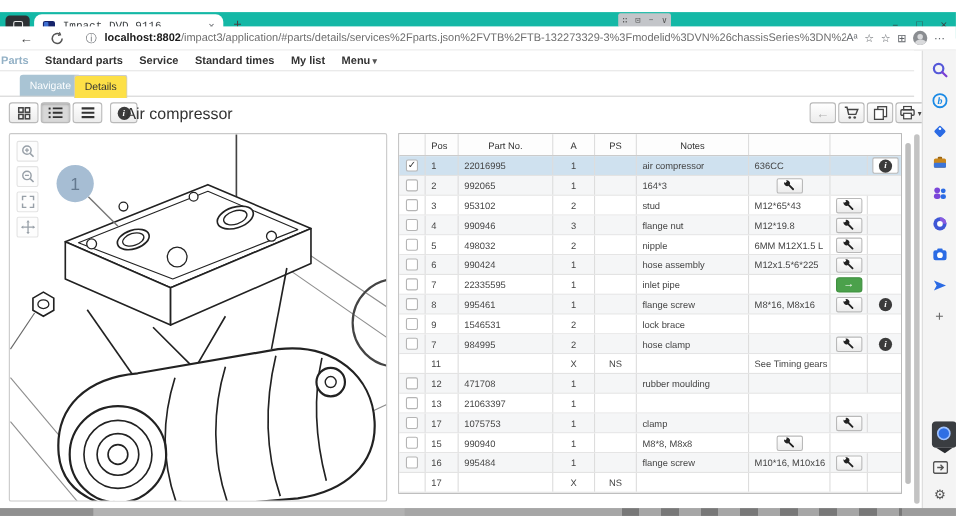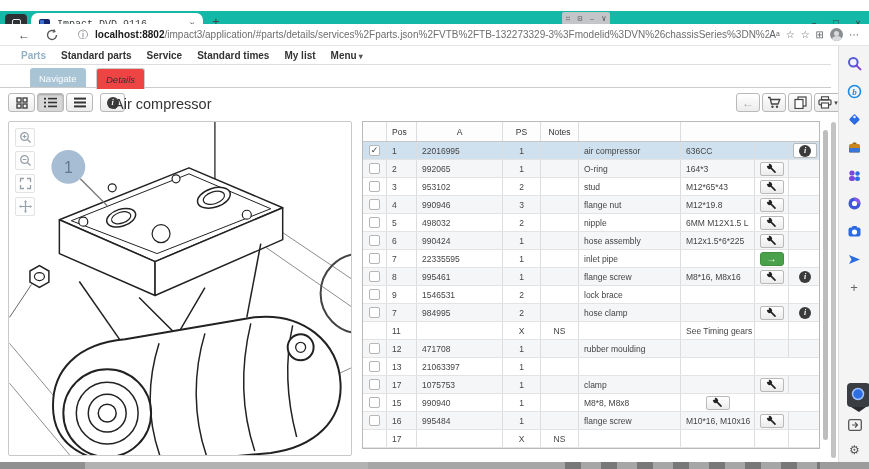--- a/index.html
+++ b/index.html
@@ -24,29 +24,29 @@
   .site-info { font-size:10px; color:#5f6368; margin-left:20px; }
   .url-text { font-size:10px; margin-left:7px; white-space:nowrap; overflow:hidden; flex:1; }
   .url-domain { color:#1b1b1b; font-weight:bold; }
   .url-path { color:#6e6e6e; }
   .url-actions { display:flex; align-items:center; gap:6px; margin-right:10px; font-size:10px; color:#5f6368; }
   .avatar { width:13px; height:13px; border-radius:50%; background:#8a8d91; position:relative; overflow:hidden; }
   .avatar::before{ content:""; position:absolute; left:4px; top:2.5px; width:5px; height:5px; border-radius:50%; background:#d9dadc; }
   .avatar::after{ content:""; position:absolute; left:1.5px; top:8px; width:10px; height:6px; border-radius:50% 50% 0 0; background:#d9dadc; }
 
   
-  .menu-row { position:absolute; left:0; top:46px; width:831px; height:19px; background:#fff; border-bottom:1px solid #ddd; display:flex; align-items:center; gap:15px; padding-left:21px; }
+  .menu-row { position:absolute; left:0; top:46px; width:831px; height:19px; background:#fff; border-bottom:1px solid #ddd; display:flex; align-items:center; gap:15px; padding-left:1px; }
   .menu-item { font-size:10px; font-weight:bold; color:#333; white-space:nowrap; }
   .menu-item.active { color:#93b1c6; }
   .menu-caret { font-size:8px; color:#555; margin-left:2px; }
   .apptab-row { position:absolute; left:0; top:65px; width:831px; height:23px; background:#fff; }
   .apptab-row::after { content:""; position:absolute; left:0; bottom:0; width:100%; height:1px; background:#ccc; }
-  .apptab { position:absolute; top:3px; height:20px; border-radius:3px 3px 0 0; font-size:9.5px; display:flex; align-items:center; justify-content:center; padding:0 9px;margin-left:12px; }
+  .apptab { position:absolute; top:3px; height:20px; border-radius:3px 3px 0 0; font-size:9.5px; display:flex; align-items:center; justify-content:center; padding:0 9px; }
   .apptab.nav { left:18px; background:#a9c4d4; color:#fbfdfe; }
-  .apptab.det { left:84px; background:#ef4444; color:#333; border:1px solid #ccc; border-bottom:none; height:21px; z-index:2;font-style:italic; }
+  .apptab.det { left:67px; background:#fde047; color:#333; border:1px solid #ccc; border-bottom:none; height:21px; z-index:2; }
   .tool-row { position:absolute; left:0; top:88px; width:831px; height:30px; background:#fff; }
   .btn { position:absolute; top:5px; height:19px; border:1px solid #b9b9b9; border-radius:3px; background:linear-gradient(#ffffff,#ececec); display:flex; align-items:center; justify-content:center; }
   .btn.pressed { background:#d8d8d8; box-shadow:inset 0 1px 2px rgba(0,0,0,.25); }
   .page-title { position:absolute; left:114px; top:8px; font-size:14.5px; color:#333; }
   .back-glyph { font-size:12px; color:#b2b2b2; }
   .caret-sm { font-size:7px; color:#444; margin-left:2px; }
 
   
   .diagram { position:absolute; left:8px; top:121px; width:344px; height:335px; border:1px solid #c9c9c9; border-radius:2px; background:#fff; overflow:hidden; }
   .zoombar { position:absolute; left:6px; top:6px; width:20px; z-index:5; display:flex; flex-direction:column; gap:4px; }
@@ -306,20 +306,21 @@
       <line x1="71" y1="57" x2="98" y2="84" stroke="#777" stroke-width="1.3"></line>
       <circle cx="59" cy="45" r="17" fill="#a6bdd3"></circle>
       <text x="59" y="51" text-anchor="middle" font-size="16" fill="#64798f" font-family="Liberation Sans, sans-serif">1</text>
     </svg>
   </div>
 
   <div class="parts-table" id="parts-table">
       <div class="trow head">
         <div class="cell ctr"></div>
         <div class="cell ">Pos</div>
+        <div class="cell " style="justify-content: center;">Part No.</div>
         <div class="cell ctr">A</div>
         <div class="cell ctr">PS</div>
         <div class="cell ctr" style="justify-content: center;">Notes</div>
         <div class="cell ctr"></div>
         <div class="cell ctr"></div>
       </div>
       <div class="trow selected">
     <div class="cell ctr">
           <span class="rowcheck">✓</span>
         </div>
@@ -337,21 +338,20 @@
         </div>
   </div>
       <div class="trow stripe">
     <div class="cell ctr">
           <span class="rowcheck"></span>
         </div>
     <div class="cell">2</div>
     <div class="cell">992065</div>
     <div class="cell ctr">1</div>
     <div class="cell ctr"></div>
-    <div class="cell">O-ring</div>
     <div class="cell">164*3</div>
     <div class="cell ctr">
           <span class="mini-btn">
             <svg width="13" height="13" viewBox="0 0 14 14">
               <g transform="rotate(-45 7 7)">
                 <circle cx="7" cy="4" r="2.8" fill="#222"></circle>
                 <rect x="5.9" y="0" width="2.2" height="2.6" fill="#fff"></rect>
                 <rect x="6.1" y="5.2" width="1.8" height="8" rx="0.8" fill="#222"></rect>
               </g>
             </svg>

